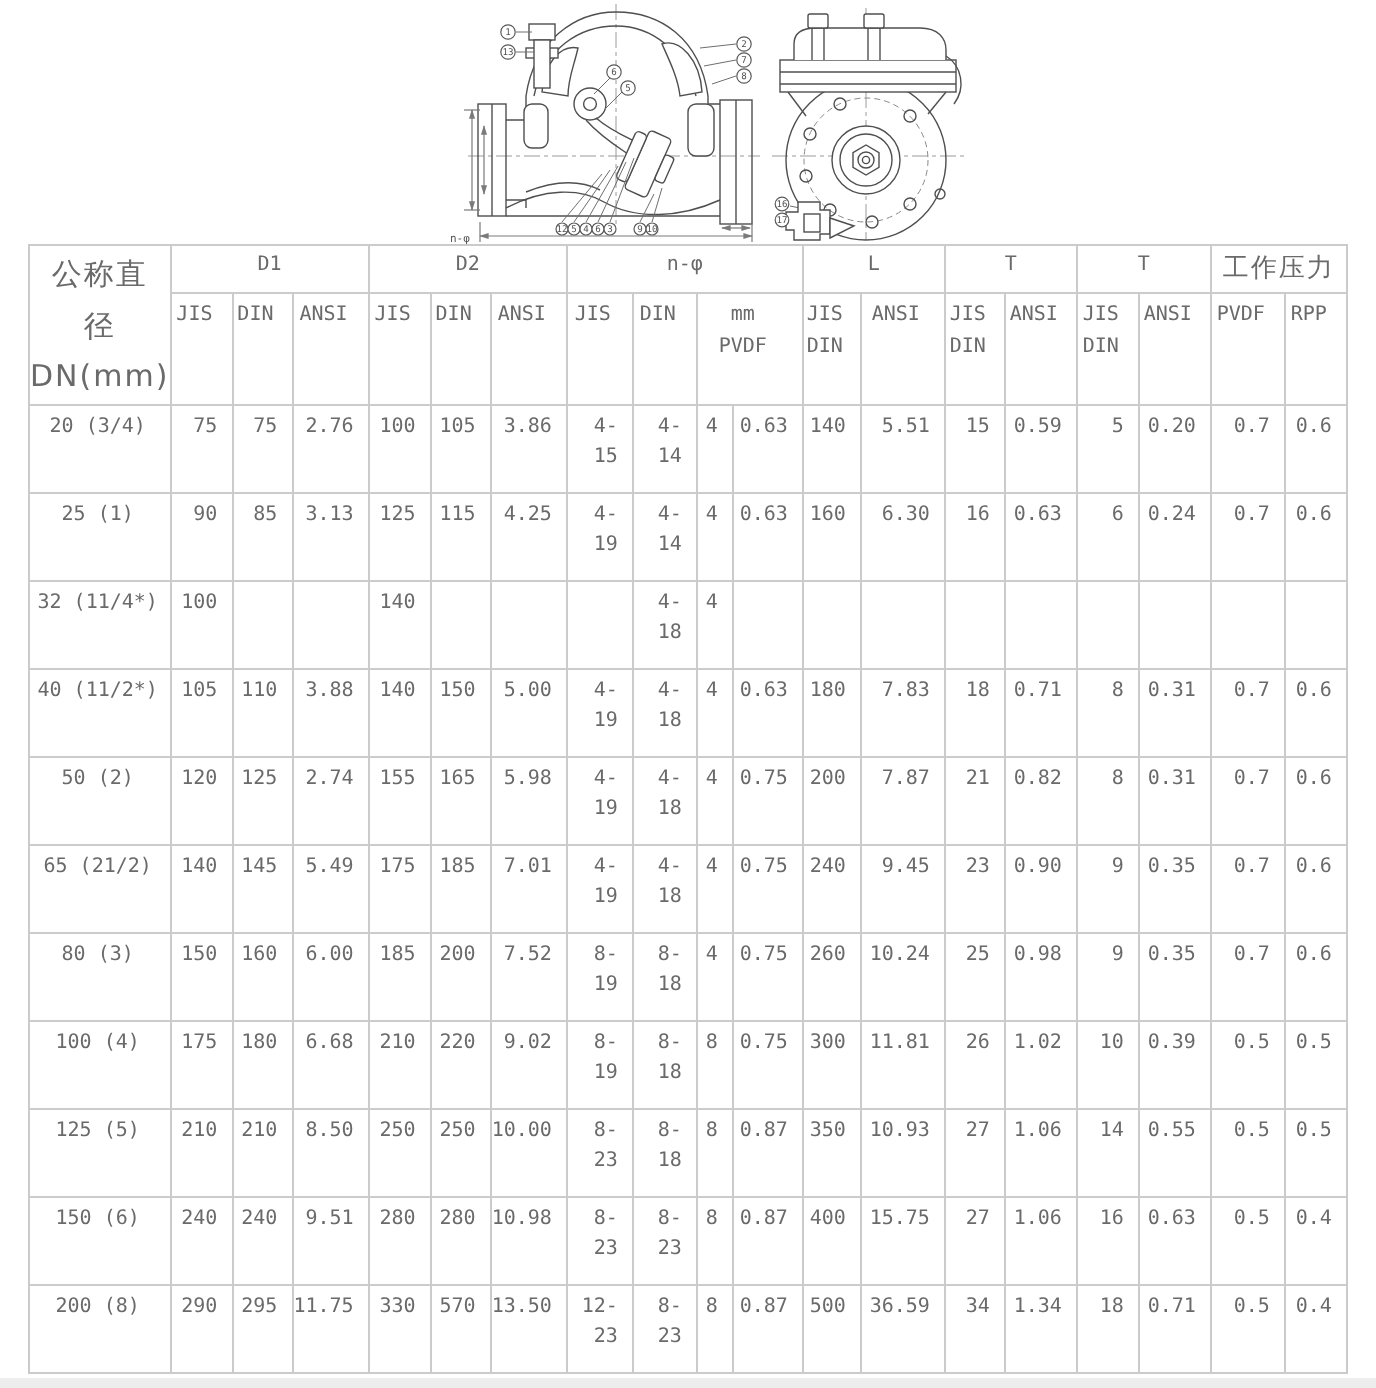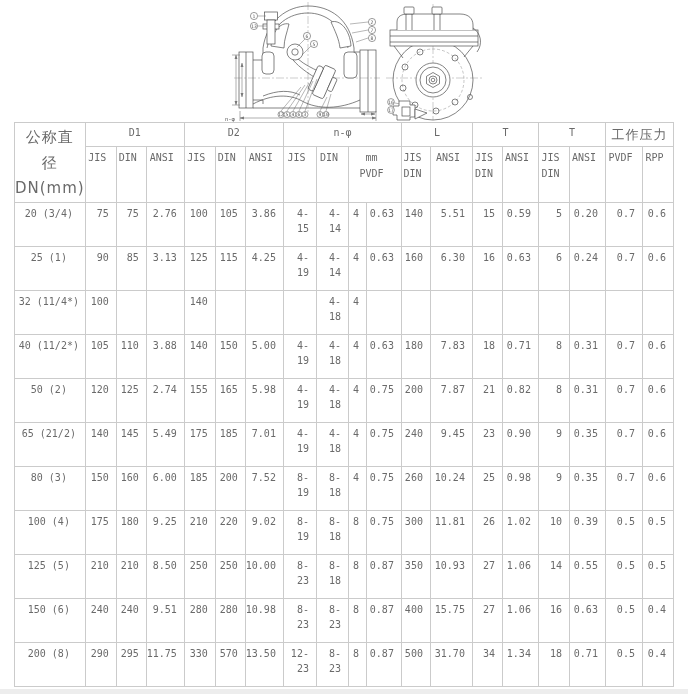--- a/index.html
+++ b/index.html
@@ -401,21 +401,21 @@
         <td>0.98</td>
         <td>9</td>
         <td>0.35</td>
         <td>0.7</td>
         <td>0.6</td>
       </tr>
       <tr>
         <td class="dn">100 (4)</td>
         <td>175</td>
         <td>180</td>
-        <td>9.25</td>
+        <td>6.68</td>
         <td>210</td>
         <td>220</td>
         <td>9.02</td>
         <td>8-
 19</td>
         <td>8-
 18</td>
         <td>8</td>
         <td>0.75</td>
         <td>300</td>
@@ -481,21 +481,21 @@
         <td>330</td>
         <td>570</td>
         <td>13.50</td>
         <td>12-
 23</td>
         <td>8-
 23</td>
         <td>8</td>
         <td>0.87</td>
         <td>500</td>
-        <td>31.70</td>
+        <td>36.59</td>
         <td>34</td>
         <td>1.34</td>
         <td>18</td>
         <td>0.71</td>
         <td>0.5</td>
         <td>0.4</td>
       </tr>
     </tbody>
 </table>
 

